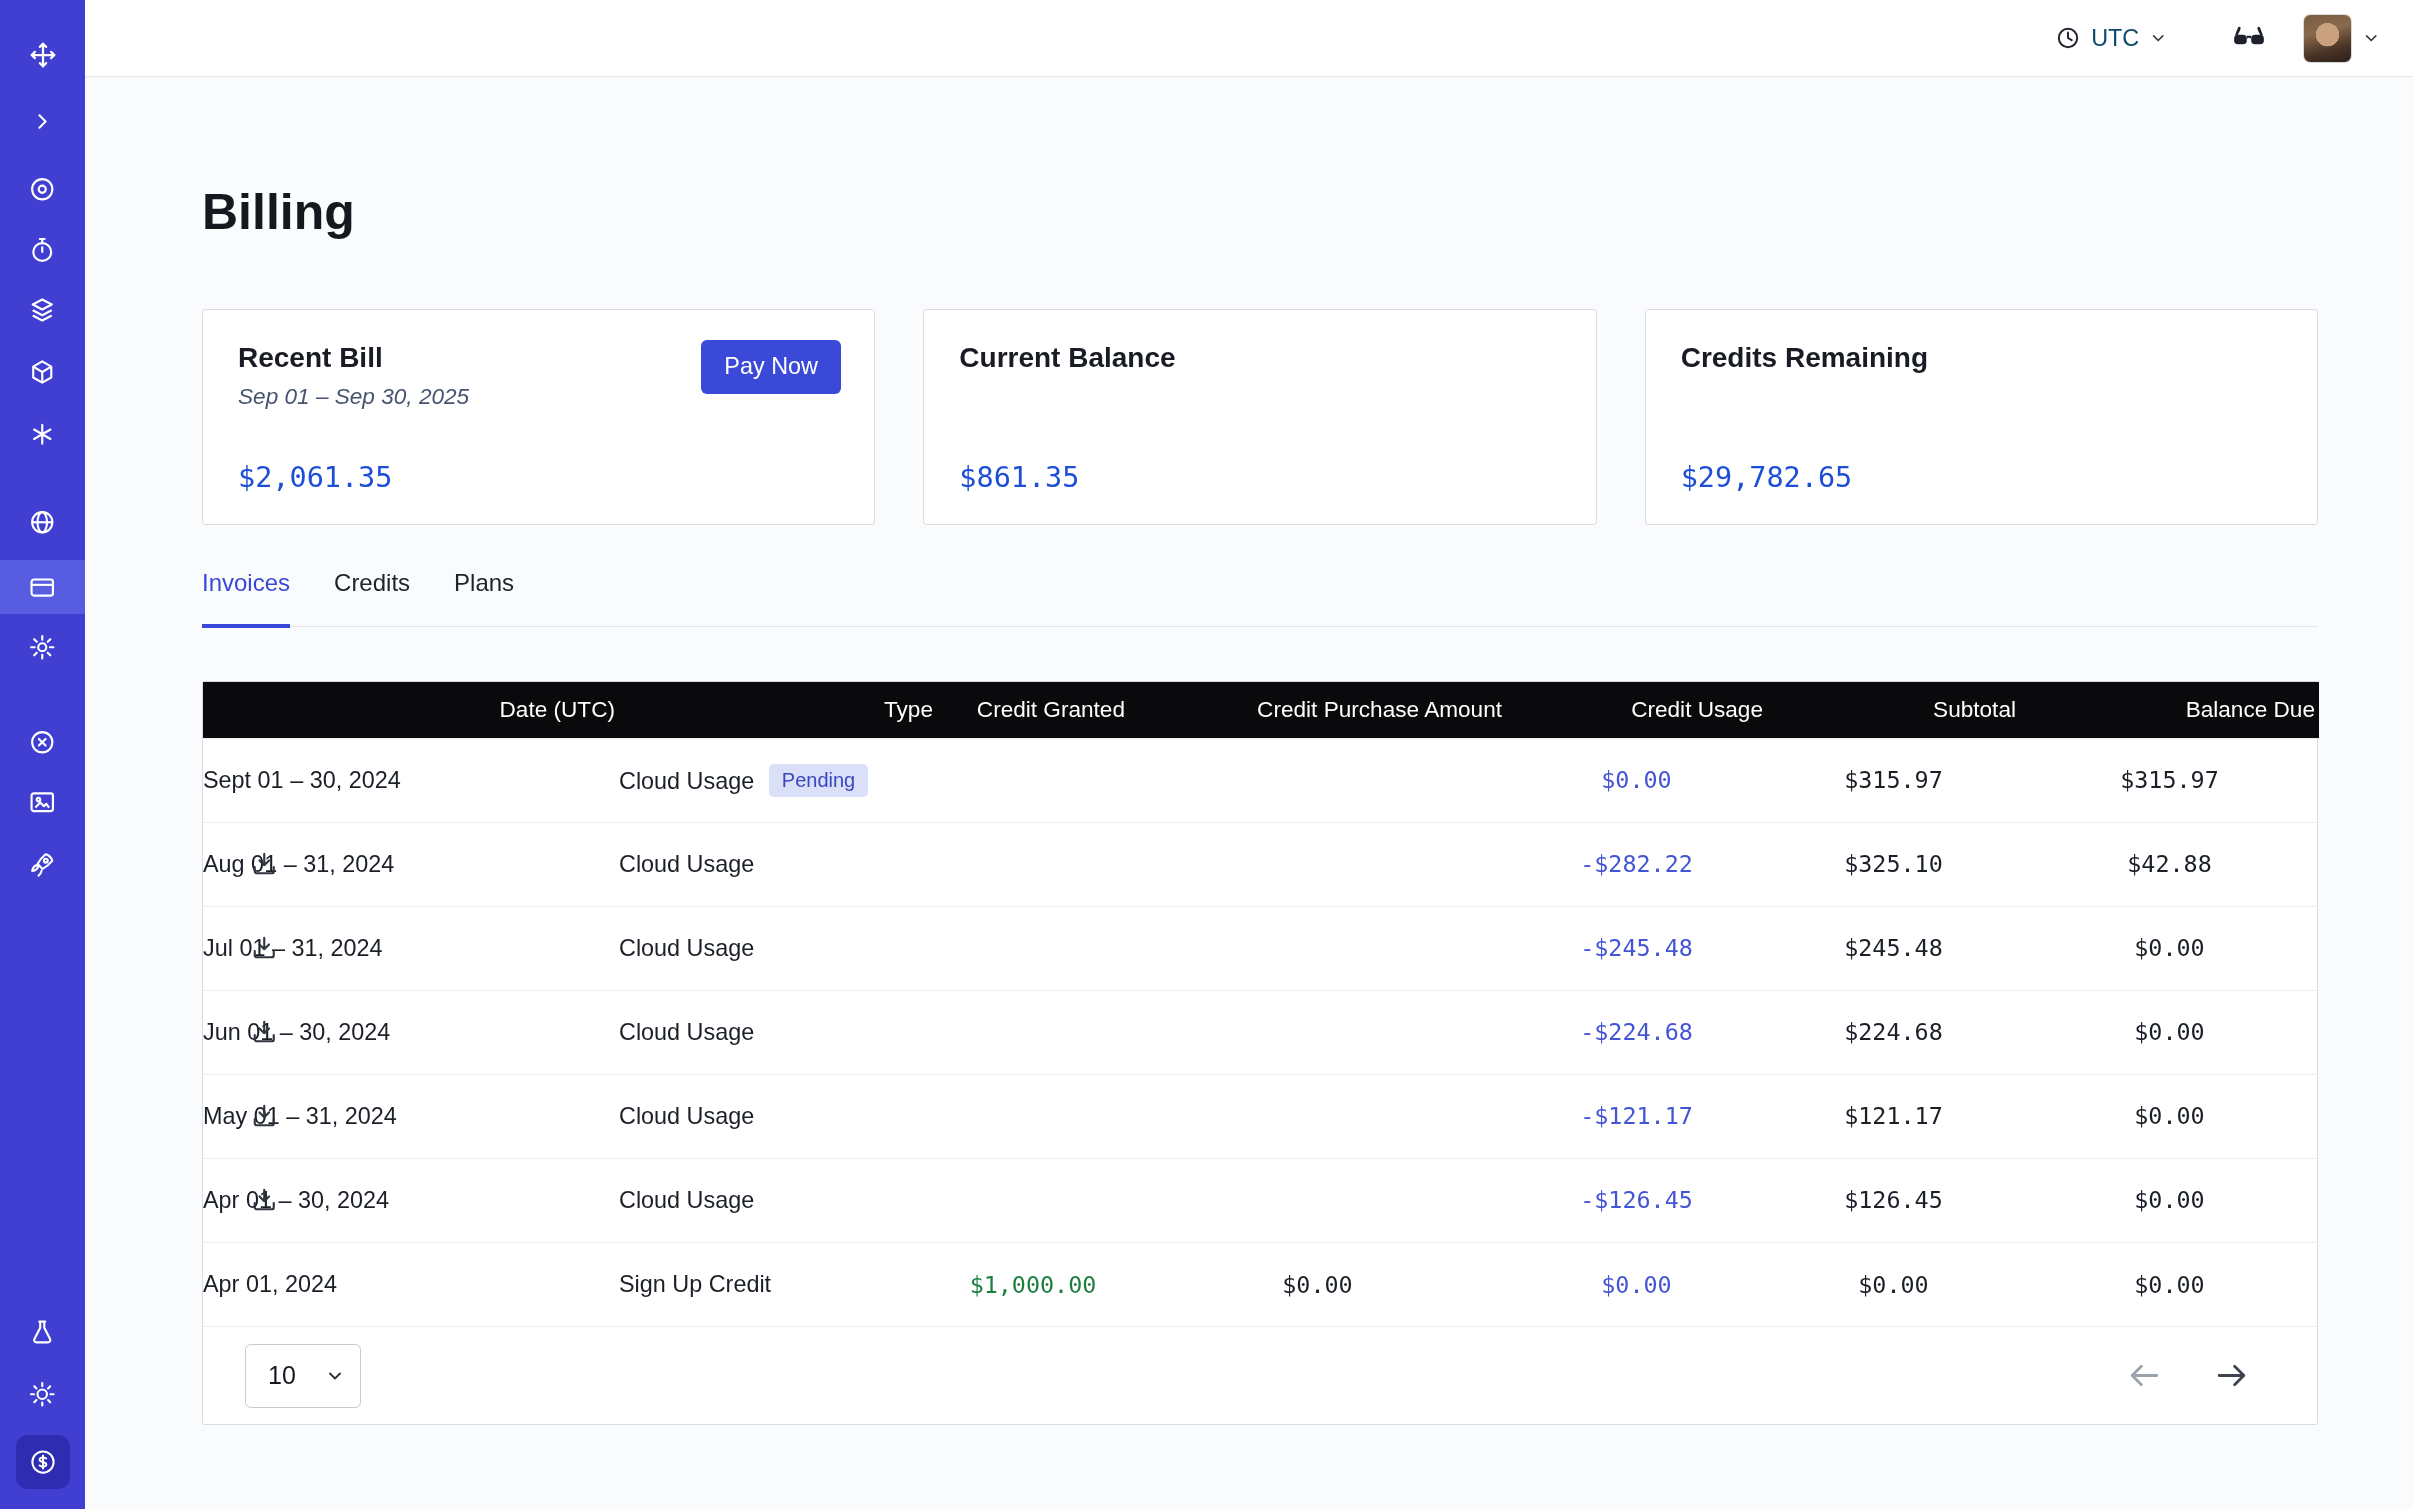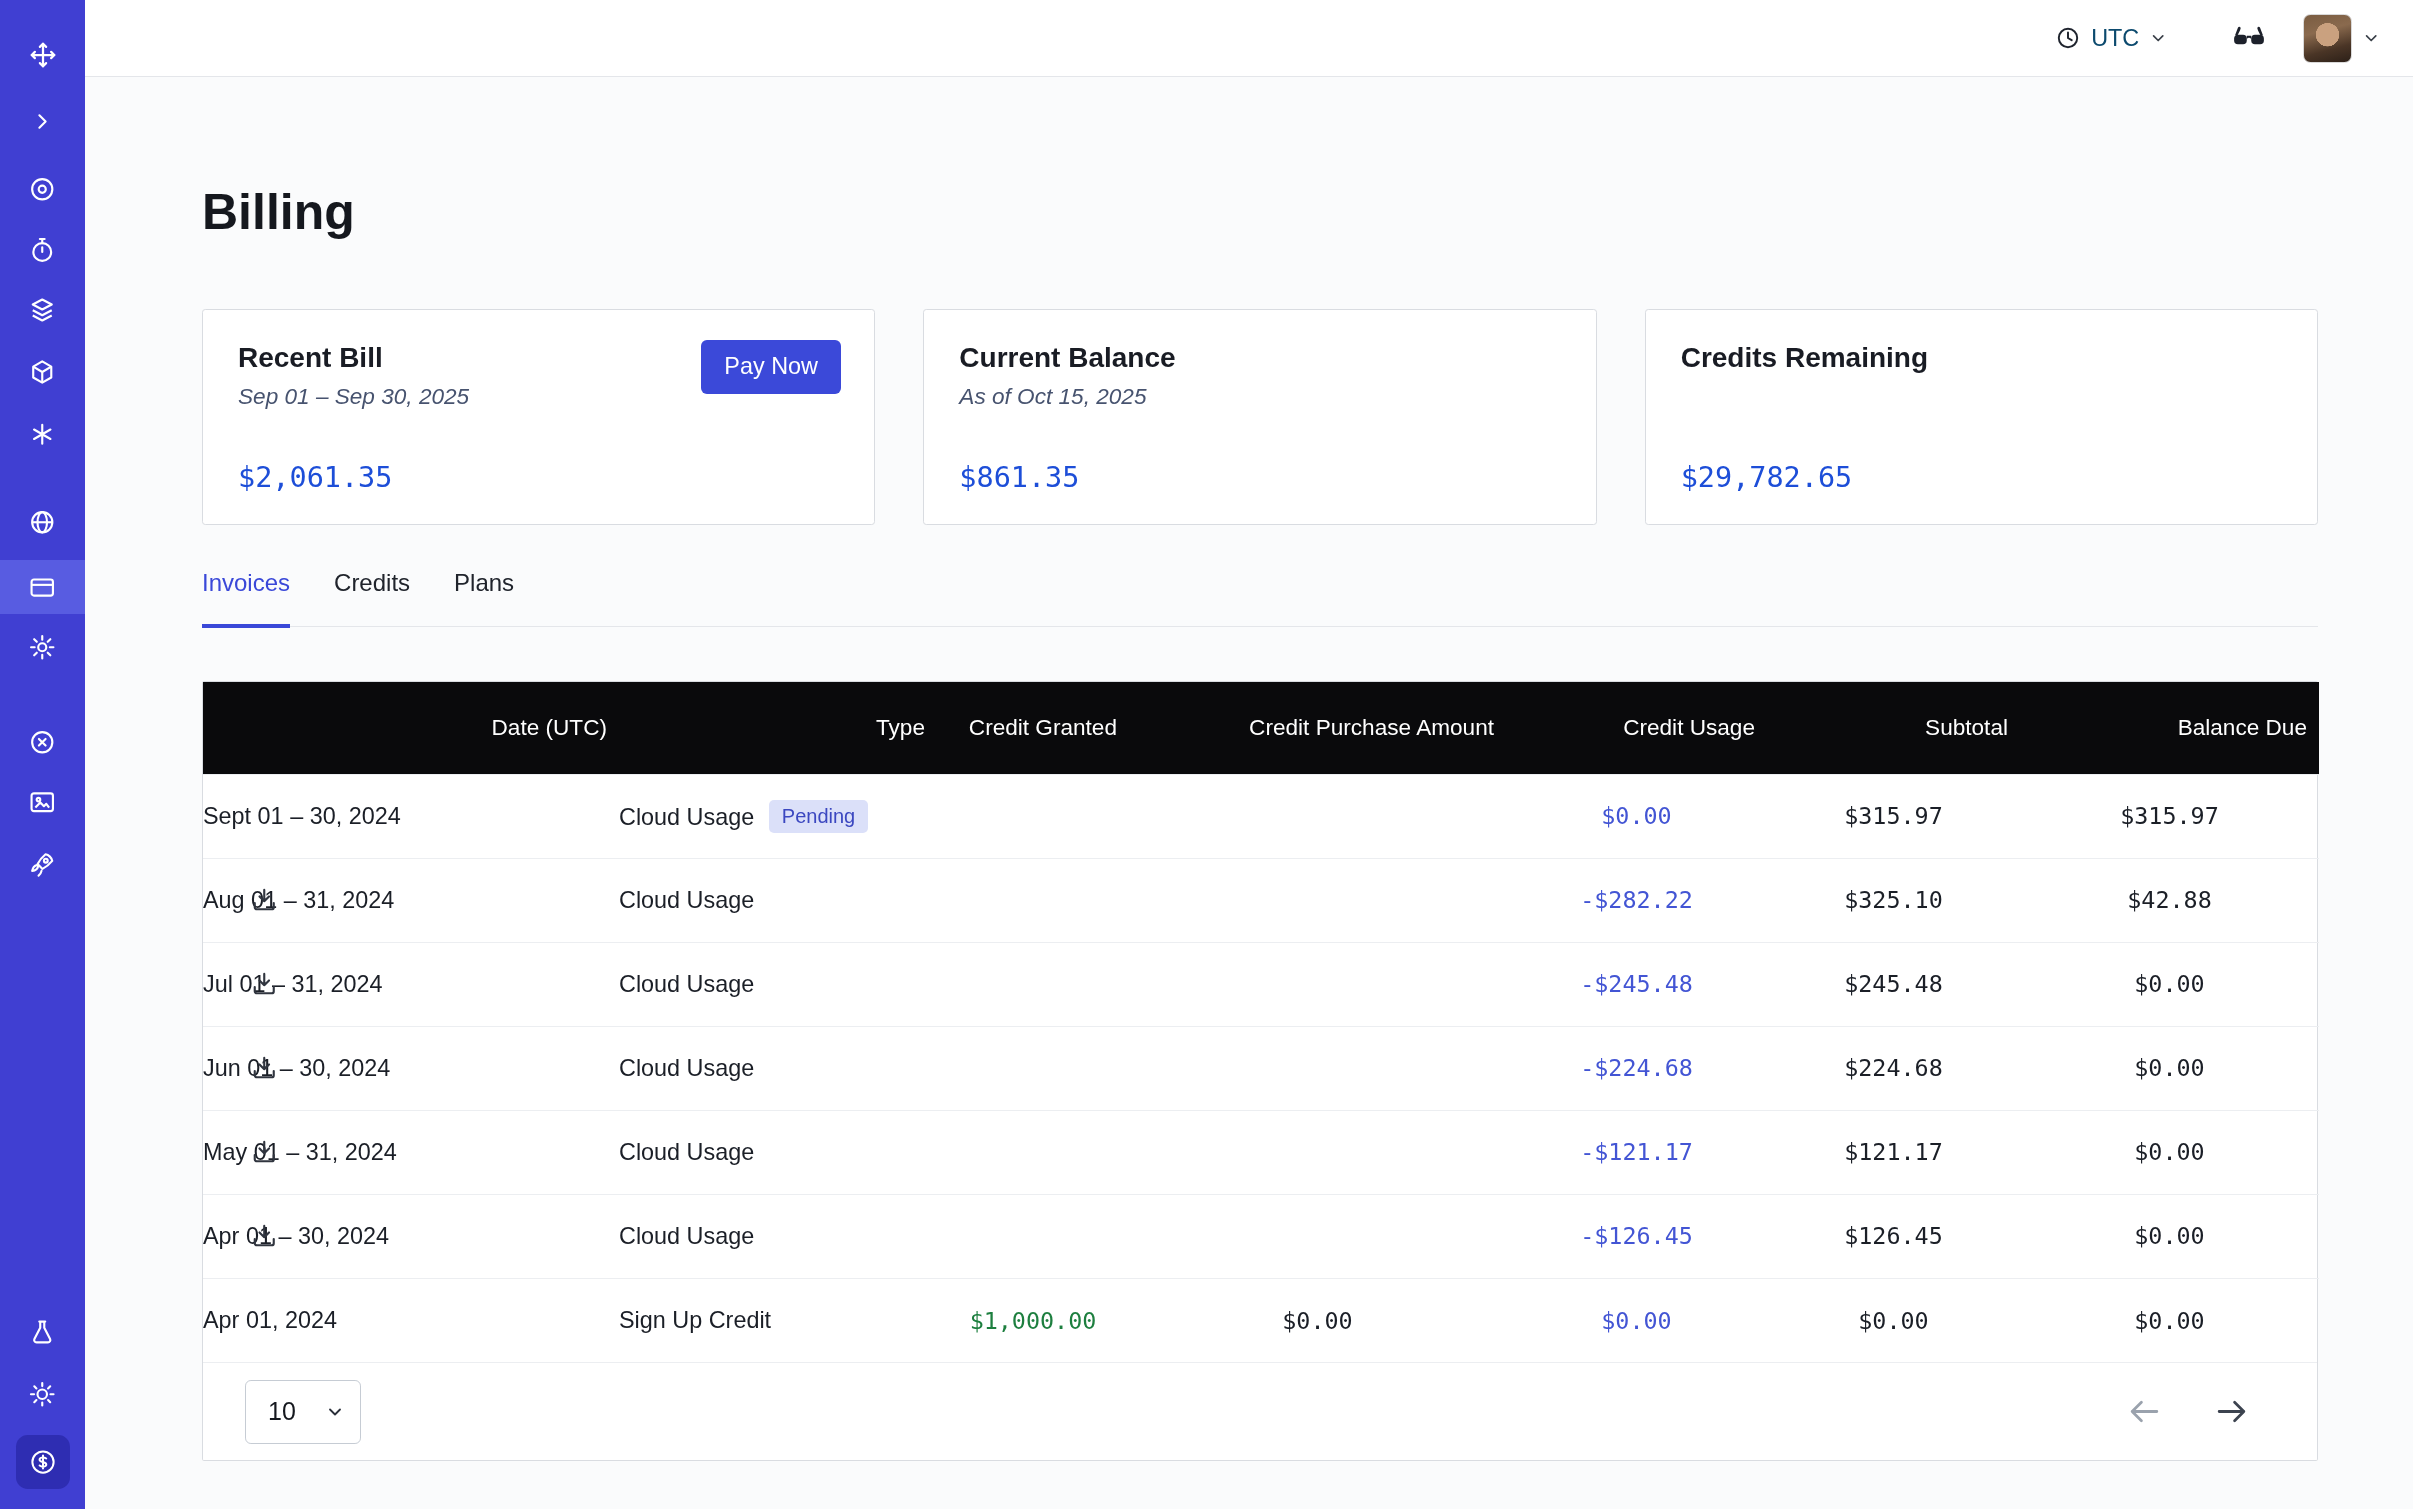--- a/index.html
+++ b/index.html
@@ -93,21 +93,21 @@
   .tab.active { color:#3a48d8; border-bottom-color:#3a48d8; }
 
   
   .table-wrap {
     margin-top:54px; background:#fff;
     border:1.7px solid #d9dce1; border-radius:1.7px;
   }
   table.billing { width:100%; border-collapse:collapse; table-layout:fixed; }
   table.billing thead th {
     background:#0a0a0c; color:#ffffff; font-weight:400;
-    font-size:22.6px; height:92px; text-align:right; padding:12px;
+    font-size:22.6px; height:56px; text-align:right; padding:4px;
   }
   th.h-date { text-align:left; padding-left:38px; }
   th.h-type { text-align:left; }
   th.h-balance, td.c-balance { padding-right:83px; }
   table.billing td {
     height:84px; font-size:23.4px; color:#1b1f27;
     border-top:1.7px solid #eceef1; padding:0; vertical-align:middle;
   }
   td.c-date { position:relative; padding-left:97px; text-align:left; }
   td.c-type { text-align:left; }
@@ -280,21 +280,20 @@
 
   <section class="cards">
     <div class="card">
       <div class="card-title">Recent Bill</div>
       <div class="card-sub">Sep 01 – Sep 30, 2025</div>
       <div class="card-amount mono">$2,061.35</div>
       <button class="paynow">Pay Now</button>
     </div>
     <div class="card">
       <div class="card-title">Current Balance</div>
-      <div class="card-sub">As of Oct 15, 2025</div>
       <div class="card-amount mono">$861.35</div>
     </div>
     <div class="card">
       <div class="card-title">Credits Remaining</div>
       <div class="card-amount mono">$29,782.65</div>
     </div>
   </section>
 
   <nav class="tabs">
     <div class="tab active">Invoices</div>

